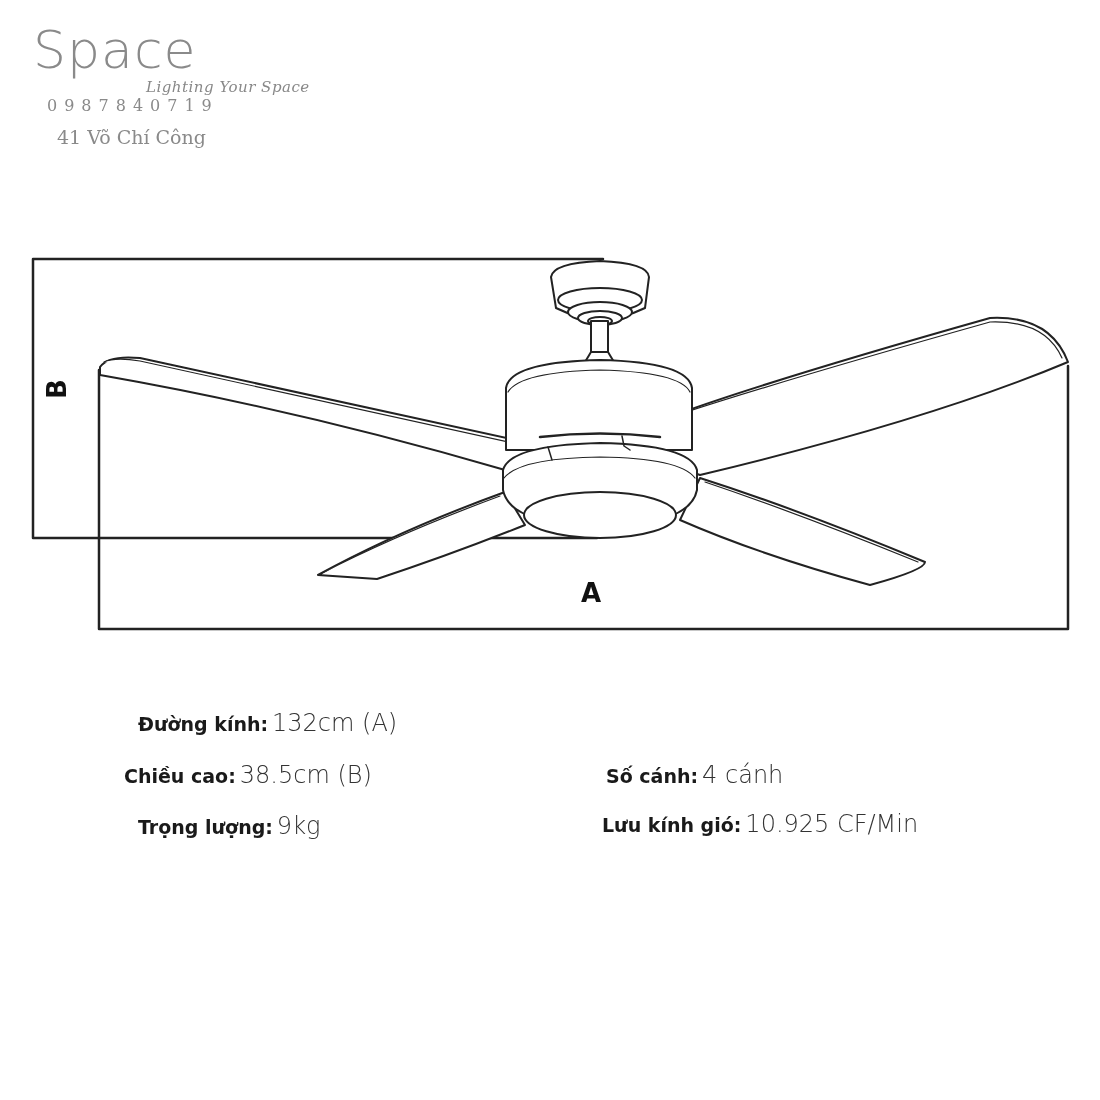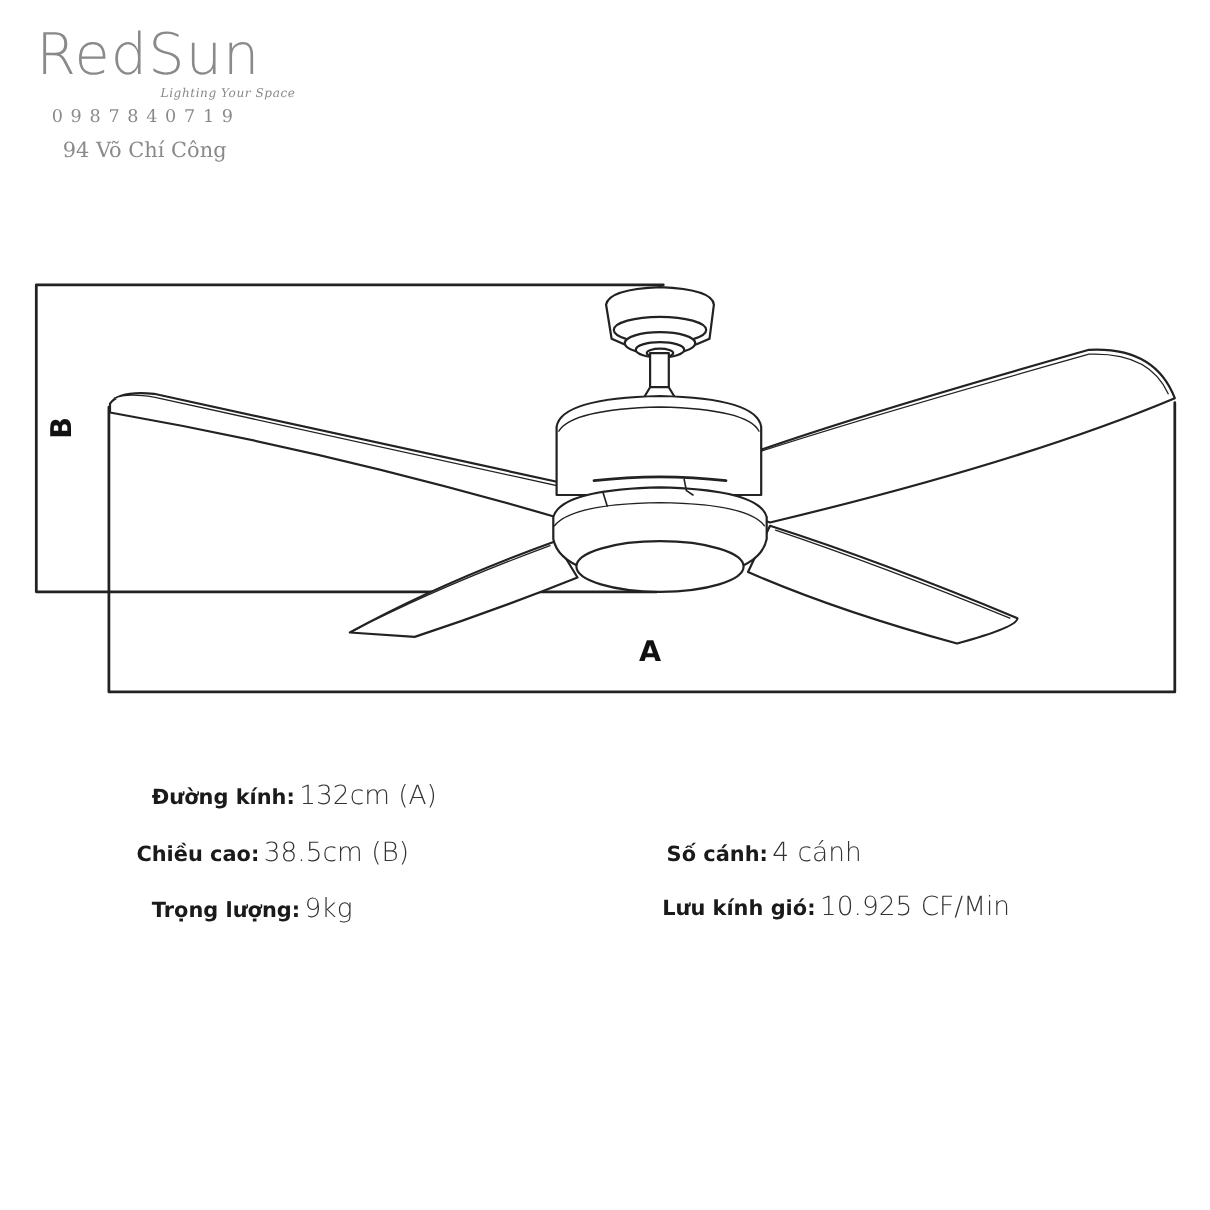--- a/index.html
+++ b/index.html
@@ -1,37 +1,37 @@
 <!DOCTYPE html>
 <html><head>
 <meta charset="utf-8">
 <style>
   html, body { margin: 0; padding: 0; background: #ffffff; }
   body { width: 1100px; height: 1100px; position: relative; overflow: hidden; font-family: "DejaVu Sans", sans-serif; }
   .logo { position: absolute; left: 33px; top: 22px; width: 230px; }
   .brand { position: absolute; left: 0; top: 0; font-family: "DejaVu Sans", sans-serif; font-size: 52px; color: #8a8a8a; letter-spacing: 1px; line-height: 56px; font-weight: 300; }
-  .tagline { position: absolute; left: 113px; top: 56px; font-family: "DejaVu Serif", serif; font-style: italic; font-size: 11px; color: #888; white-space: nowrap; letter-spacing: 0.5px; }
+  .tagline { position: absolute; left: 113px; top: 56px; font-family: "DejaVu Serif", serif; font-style: italic; font-size: 15px; color: #888; white-space: nowrap; letter-spacing: 0.5px; }
   .phone { position: absolute; left: 14px; top: 74px; font-family: "DejaVu Serif", serif; font-size: 16px; color: #8a8a8a; letter-spacing: 7px; white-space: nowrap; }
   .address { position: absolute; left: 24px; top: 104px; font-family: "DejaVu Serif", serif; font-size: 19px; color: #8a8a8a; white-space: nowrap; }
   .diagram { position: absolute; left: 0; top: 0; }
   .dim-label { position: absolute; font-family: "DejaVu Sans", sans-serif; font-weight: bold; font-size: 26px; color: #111; }
   .dim-a { left: 581px; top: 578px; }
   .dim-b { left: 47px; top: 374px; transform: rotate(-90deg); transform-origin: center; }
   .spec { position: absolute; white-space: nowrap; color: #222; }
   .spec .k { font-family: "DejaVu Sans", sans-serif; font-weight: bold; font-size: 19px; color: #1a1a1a; }
   .spec .v { font-family: "DejaVu Sans", sans-serif; font-weight: 300; font-size: 24px; color: #333; margin-left: 4px; text-align: center; }
 </style>
 </head>
 <body>
 
 <div class="logo">
-  <div class="brand">RedSun</div>
+  <div class="brand">Space</div>
   <div class="tagline">Lighting Your Space</div>
   <div class="phone">0987840719</div>
-  <div class="address">94 Võ Chí Công</div>
+  <div class="address">41 Võ Chí Công</div>
 </div>
 
 <svg class="diagram" width="1100" height="1100" viewBox="0 0 1100 1100" fill="none" stroke="#222" stroke-width="2" stroke-linejoin="round" stroke-linecap="round">
 
   <g>
     <polyline points="603,259 33,259 33,538 597,538" stroke-width="2.5"></polyline>
   </g>
 
   <g>
     <polyline points="99,370 99,629 1068,629 1068,366" stroke-width="2.5"></polyline>

